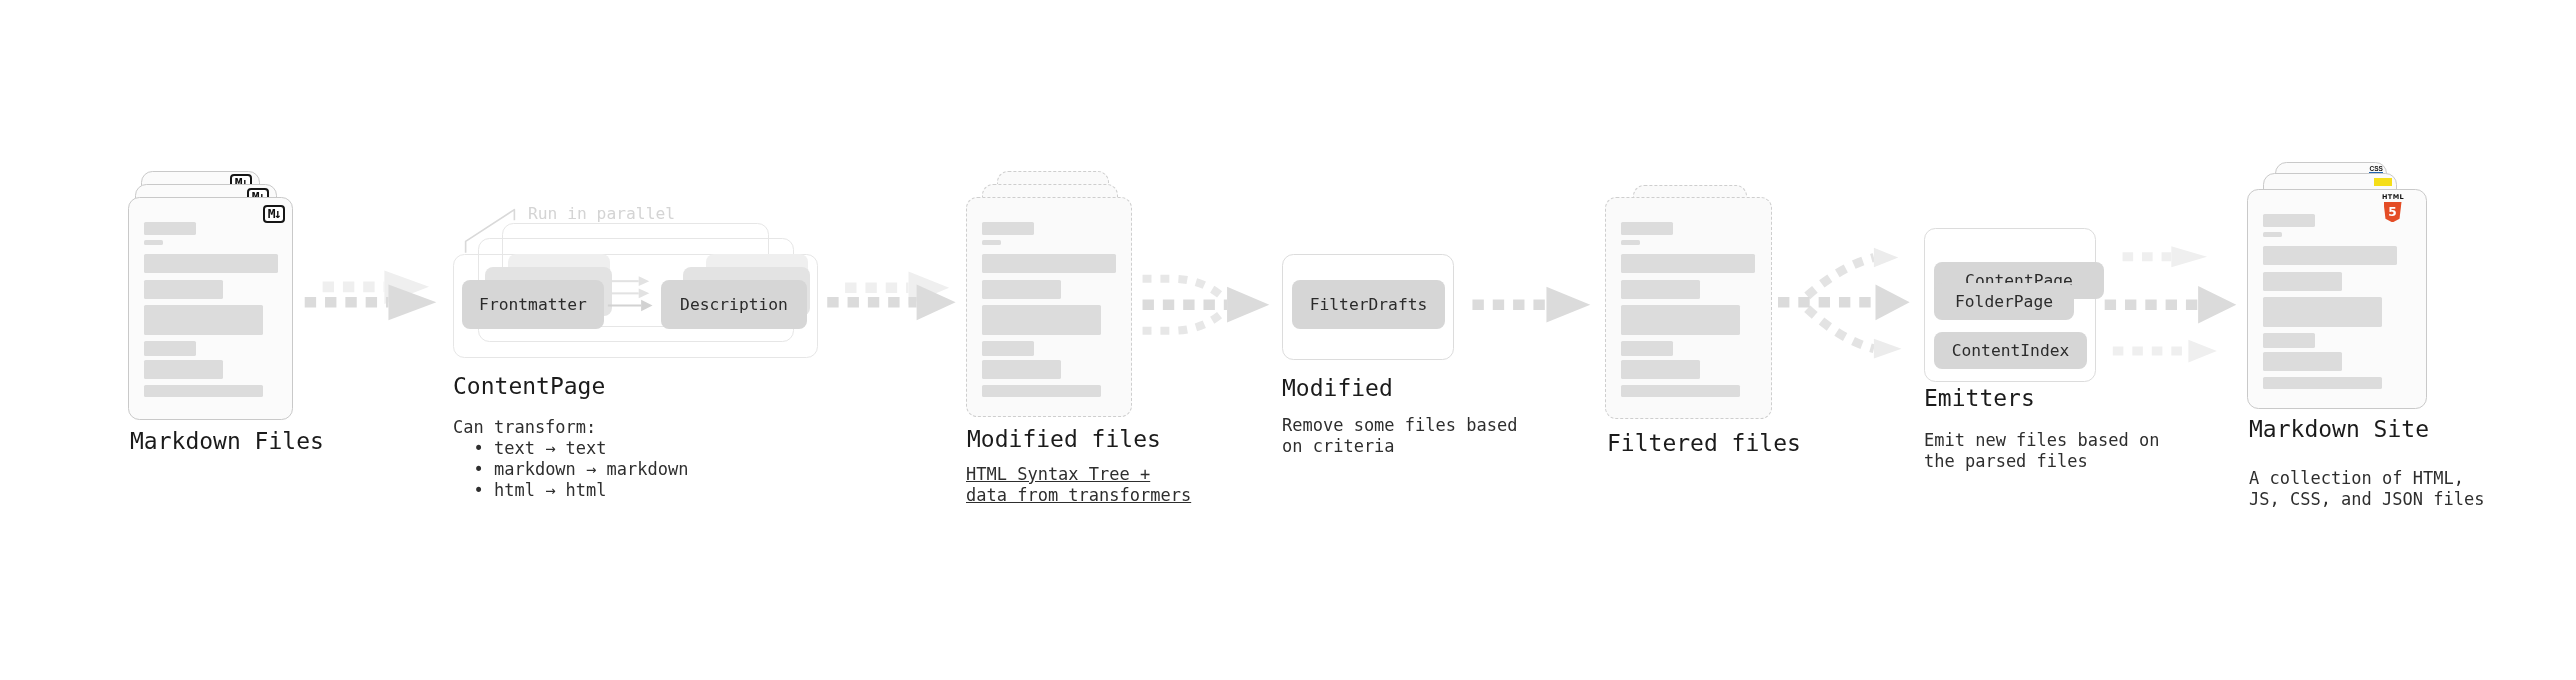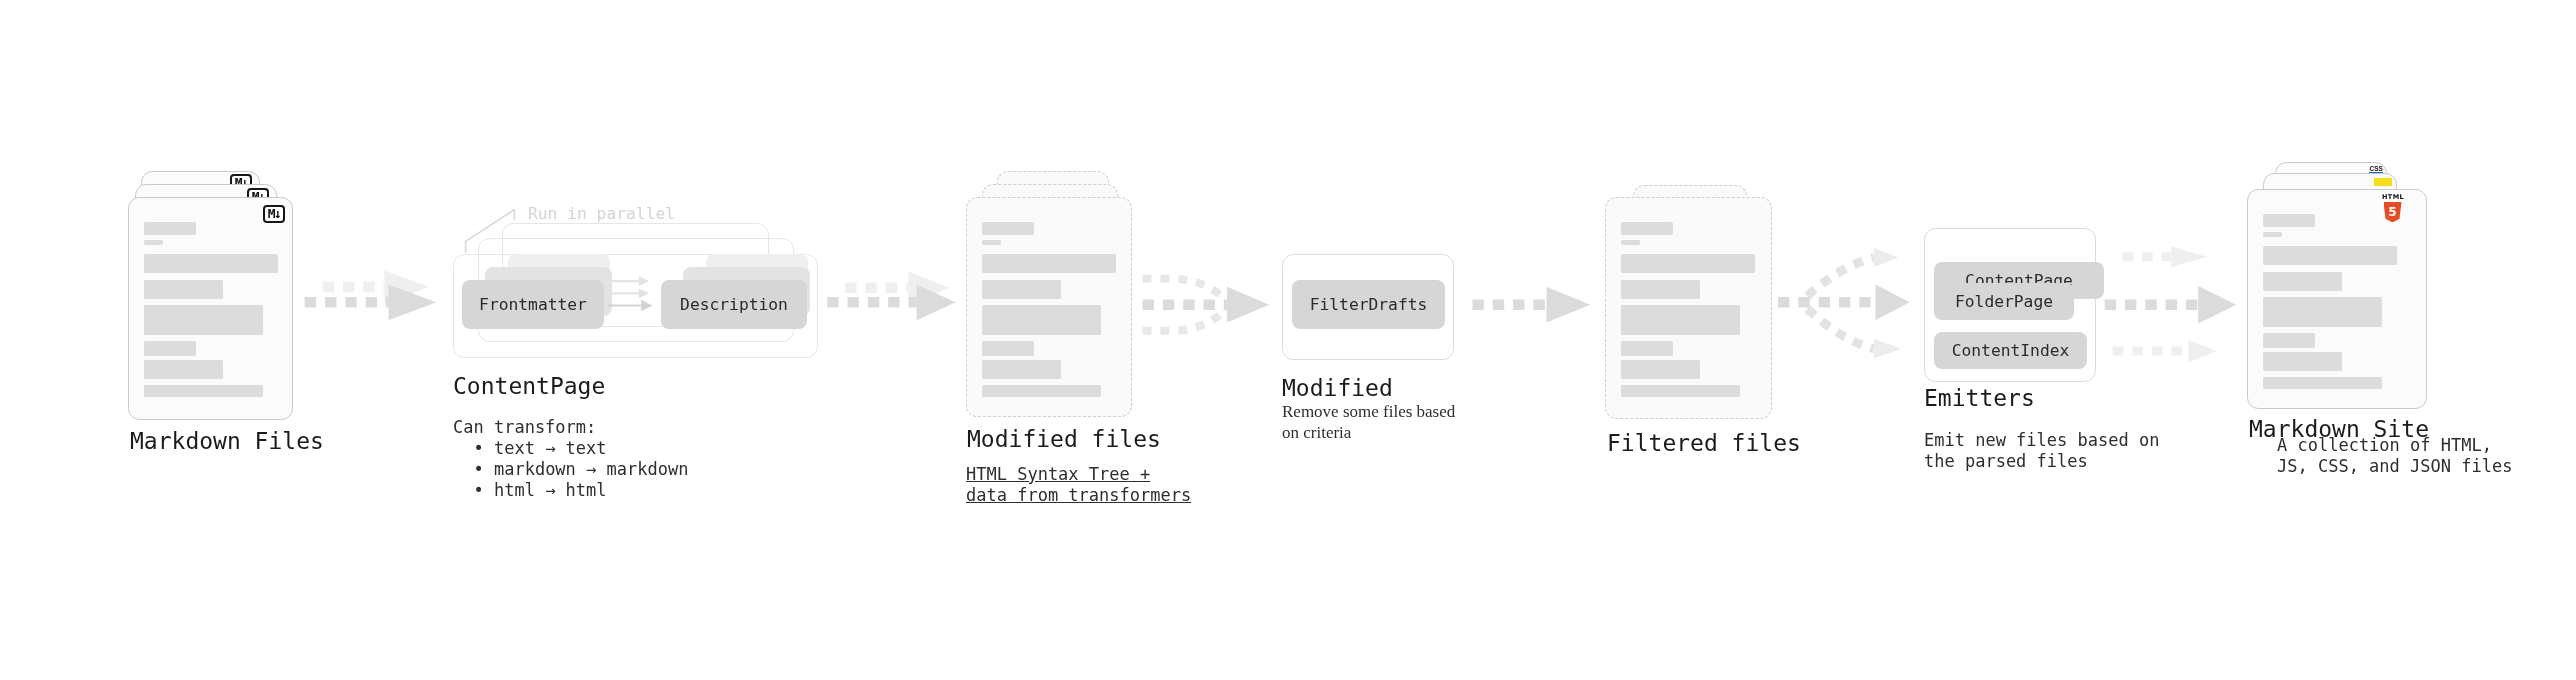--- a/index.html
+++ b/index.html
@@ -108,21 +108,21 @@
     </div>
     <div class="stage-title" style="left:967px;top:426px;">Modified files</div>
     <div class="stage-desc" style="left:966px;top:464px;text-decoration:underline;">HTML Syntax Tree +
 data from transformers</div>
   </div>
 
   <div>
     <div class="frame solid-frame" style="left:1282px;top:254px;width:172px;height:106px;"></div>
     <div class="gbox" style="left:1292px;top:280px;width:153px;height:49px;">FilterDrafts</div>
     <div class="stage-title" style="left:1282px;top:375px;">Modified</div>
-    <div class="stage-desc" style="left:1282px;top:401px;font-family:Liberation Serif, serif;">Remove some files based
+    <div class="stage-desc" style="left:1282px;top:415px;">Remove some files based
 on criteria</div>
   </div>
 
   <div>
     <div class="card dashed" style="left:1633px;top:185px;width:114px;height:171px;"></div>
     <div class="card dashed" style="left:1605px;top:197px;width:167px;height:222px;">
       <div class="bar b1"></div>
       <div class="bar b2"></div>
       <div class="bar b3"></div>
       <div class="bar b4"></div>
@@ -162,21 +162,21 @@
       <div class="bar b1"></div>
       <div class="bar b2"></div>
       <div class="bar b3"></div>
       <div class="bar b4"></div>
       <div class="bar b5"></div>
       <div class="bar b6"></div>
       <div class="bar b7"></div>
       <div class="bar b8"></div>
     </div>
     <div class="stage-title" style="left:2249px;top:416px;">Markdown Site</div>
-    <div class="stage-desc" style="left:2249px;top:435px;margin-left:28px;">A collection of HTML,
+    <div class="stage-desc" style="left:2249px;top:468px;">A collection of HTML,
 JS, CSS, and JSON files</div>
   </div>
 
   <svg id="arrows" width="2576" height="681" viewBox="0 0 3170 838">
 
     <polyline points="633,271 633,258 573,297 573,311" fill="none" stroke="#d9d9d9" stroke-width="2" stroke-linejoin="round"></polyline>
 
     <g>
       <line x1="752" y1="346" x2="786" y2="346" stroke="#e2e2e2" stroke-width="2.5"></line>
       <polygon points="786,340 799,346 786,352" fill="#e2e2e2"></polygon>

